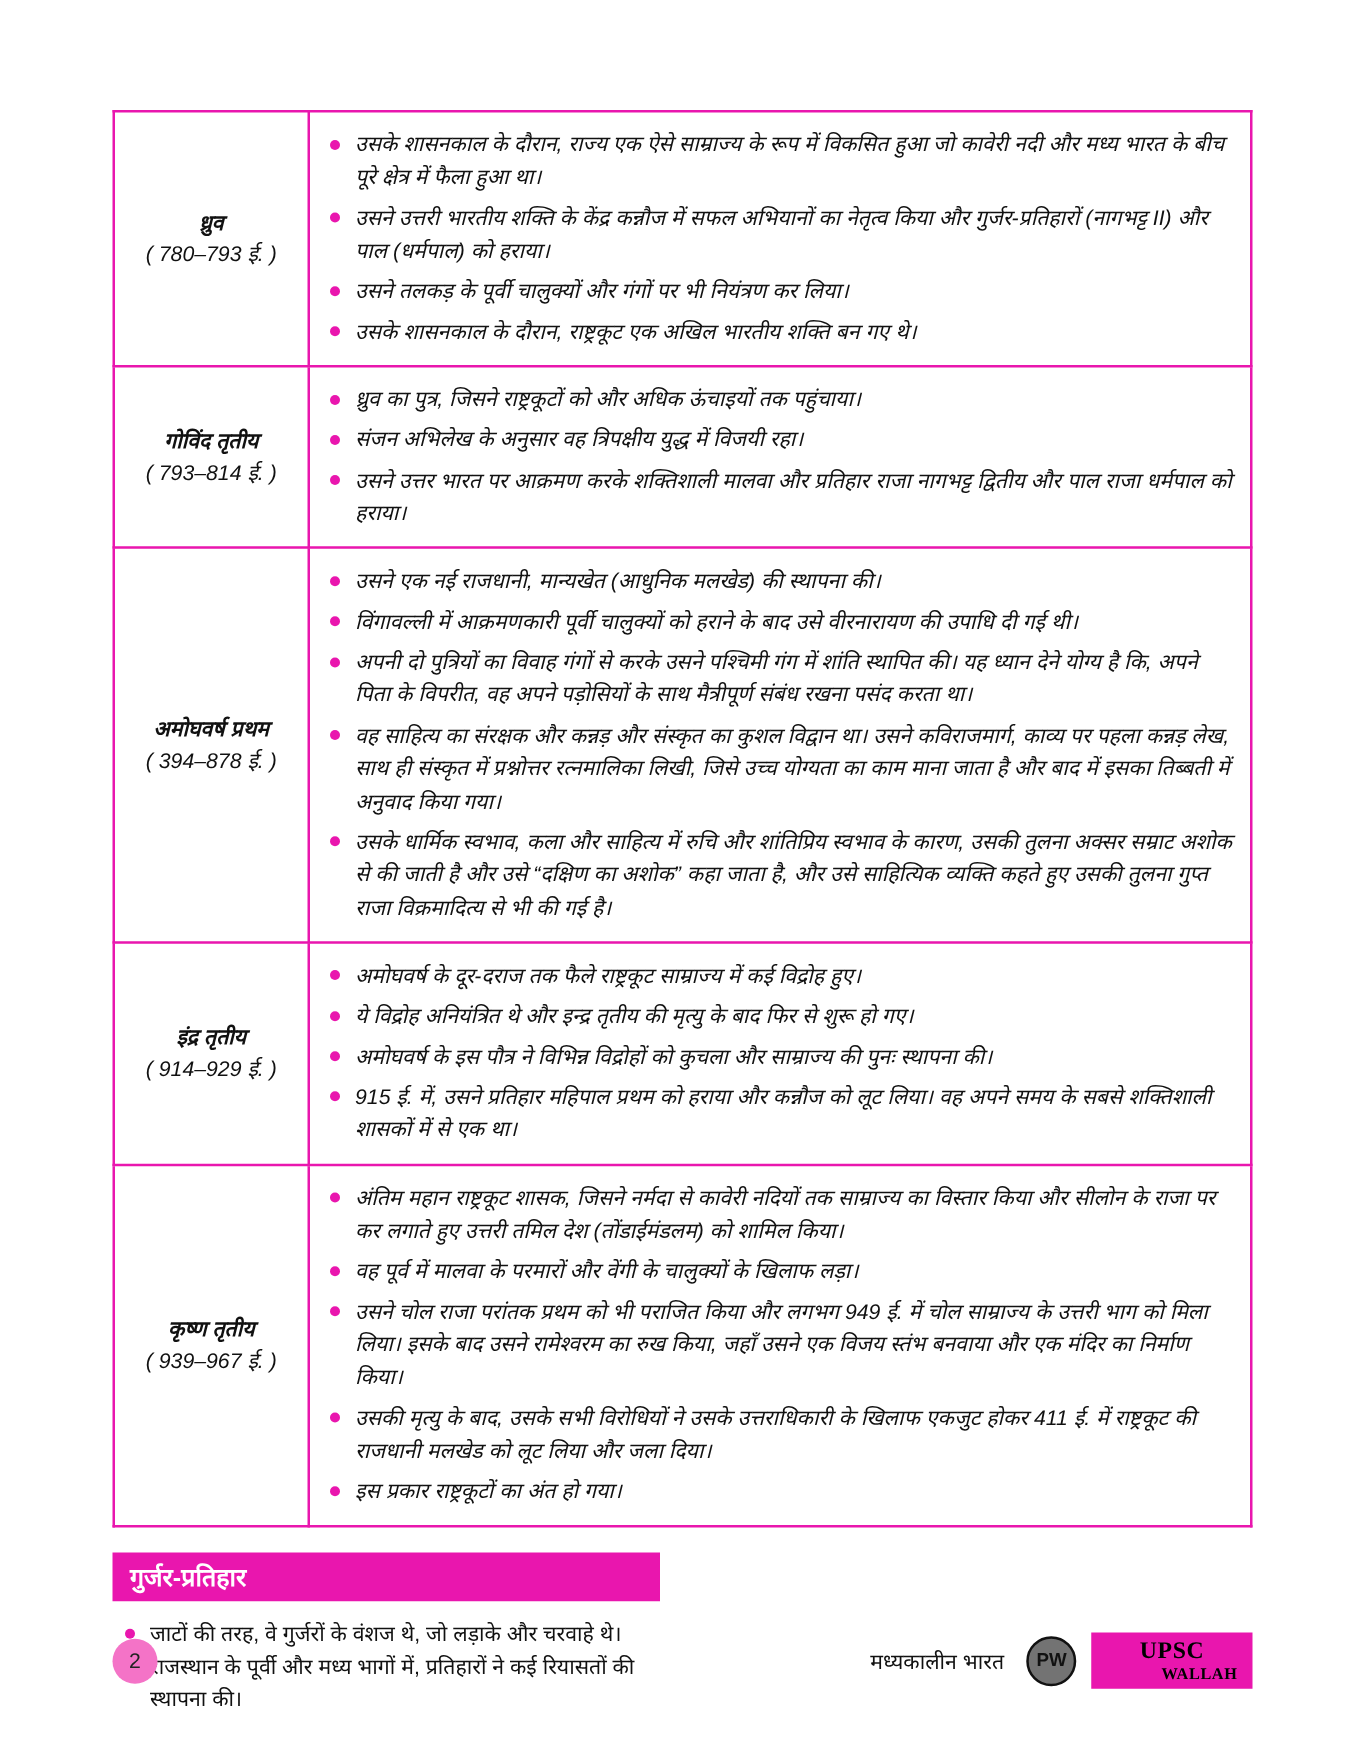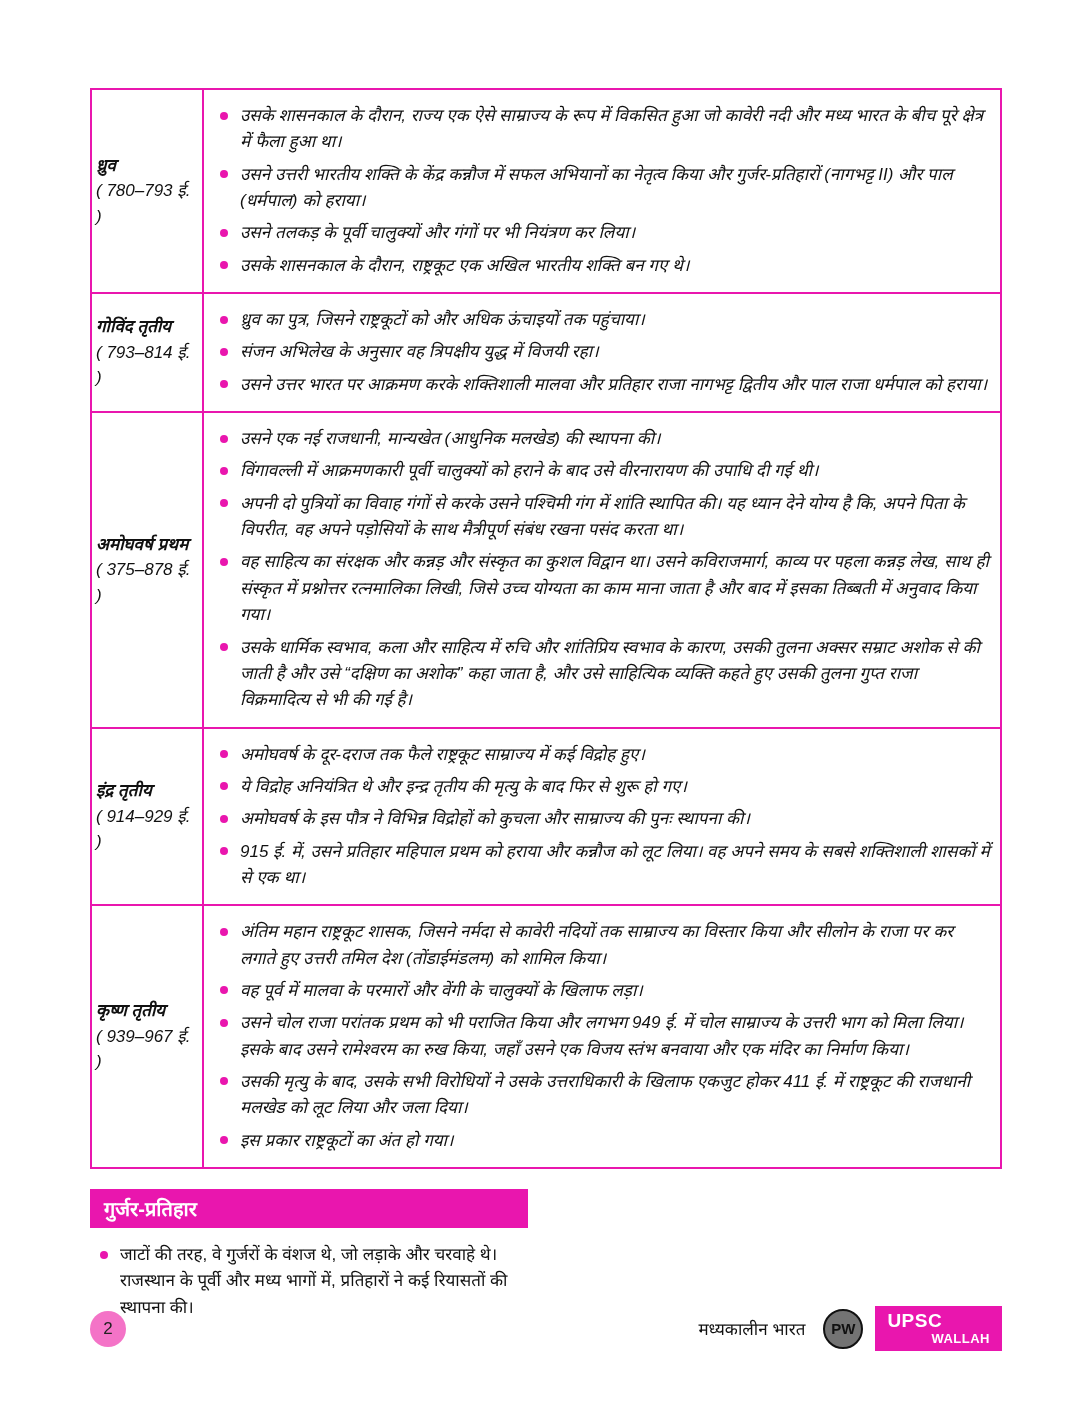--- a/index.html
+++ b/index.html
@@ -23,22 +23,22 @@
   table.ruler-table{
     width:100%;
     border-collapse:collapse;
   }
   table.ruler-table td{
     border:2px solid var(--accent);
     vertical-align:middle;
     font-style:italic;
   }
   td.name-cell{
-    width:112px;
-    text-align:left;
+    width:156px;
+    text-align:center;
     padding:8px 4px;
     font-size:17px;
     line-height:1.5;
   }
   .ruler-name{font-weight:bold;}
   .ruler-reign{font-weight:normal;}
   td.points-cell{
     padding:7px 10px 7px 6px;
   }
   ul.points{
@@ -93,25 +93,26 @@
   }
   .pw-logo{
     width:40px;height:40px;border-radius:50%;
     border:2.5px solid #111111;
     display:flex;align-items:center;justify-content:center;
     font-weight:bold;font-size:15px;
     background:#737373;
   }
   .upsc-box{
     background:var(--accent);
-    color:#ffffff;
+    color:#000000;
     display:flex;flex-direction:column;
-    align-items:flex-start;justify-content:center;
+    align-items:center;justify-content:center;
     padding:5px 12px;
     line-height:1.1;
+    font-family:Liberation Serif, serif;
   }
   .upsc-box .upsc{font-weight:bold;font-size:19px;letter-spacing:0.5px;}
   .upsc-box .wallah{font-weight:bold;font-size:13px;letter-spacing:0.5px;margin-left:44px;}
 </style>
 </head>
 <body>
 
 <div class="page">
   <div class="content">
 
@@ -140,21 +141,21 @@
             <ul class="points">
                 <li>ध्रुव का पुत्र, जिसने राष्ट्रकूटों को और अधिक ऊंचाइयों तक पहुंचाया।</li>
                 <li>संजन अभिलेख के अनुसार वह त्रिपक्षीय युद्ध में विजयी रहा।</li>
                 <li>उसने उत्तर भारत पर आक्रमण करके शक्तिशाली मालवा और प्रतिहार राजा नागभट्ट द्वितीय और पाल राजा धर्मपाल को हराया।</li>
               </ul>
           </td>
         </tr>
         <tr>
           <td class="name-cell">
             <div class="ruler-name">अमोघवर्ष प्रथम</div>
-            <div class="ruler-reign">( 375–878 ई. )</div>
+            <div class="ruler-reign">( 394–878 ई. )</div>
           </td>
           <td class="points-cell">
             <ul class="points">
                 <li>उसने एक नई राजधानी, मान्यखेत (आधुनिक मलखेड) की स्थापना की।</li>
                 <li>विंगावल्ली में आक्रमणकारी पूर्वी चालुक्यों को हराने के बाद उसे वीरनारायण की उपाधि दी गई थी।</li>
                 <li>अपनी दो पुत्रियों का विवाह गंगों से करके उसने पश्चिमी गंग में शांति स्थापित की। यह ध्यान देने योग्य है कि, अपने पिता के विपरीत, वह अपने पड़ोसियों के साथ मैत्रीपूर्ण संबंध रखना पसंद करता था।</li>
                 <li>वह साहित्य का संरक्षक और कन्नड़ और संस्कृत का कुशल विद्वान था। उसने कविराजमार्ग, काव्य पर पहला कन्नड़ लेख, साथ ही संस्कृत में प्रश्नोत्तर रत्नमालिका लिखी, जिसे उच्च योग्यता का काम माना जाता है और बाद में इसका तिब्बती में अनुवाद किया गया।</li>
                 <li>उसके धार्मिक स्वभाव, कला और साहित्य में रुचि और शांतिप्रिय स्वभाव के कारण, उसकी तुलना अक्सर सम्राट अशोक से की जाती है और उसे “दक्षिण का अशोक” कहा जाता है, और उसे साहित्यिक व्यक्ति कहते हुए उसकी तुलना गुप्त राजा विक्रमादित्य से भी की गई है।</li>
               </ul>
           </td>

